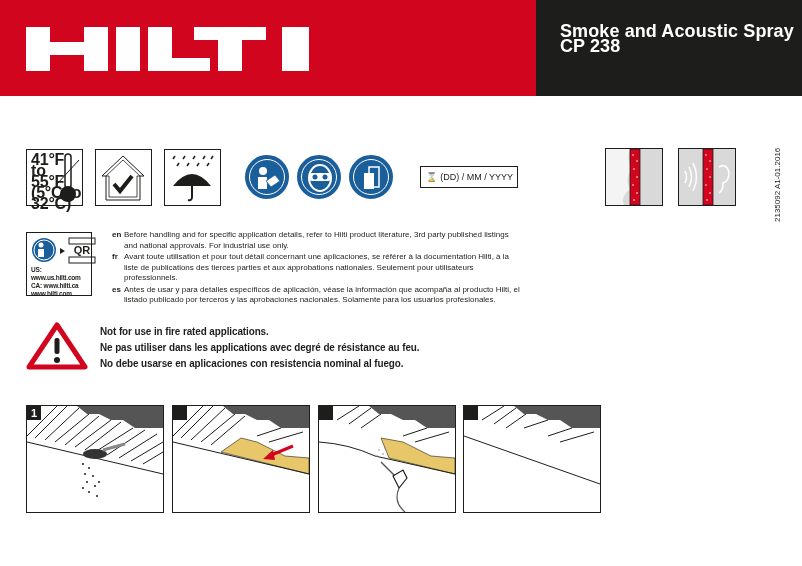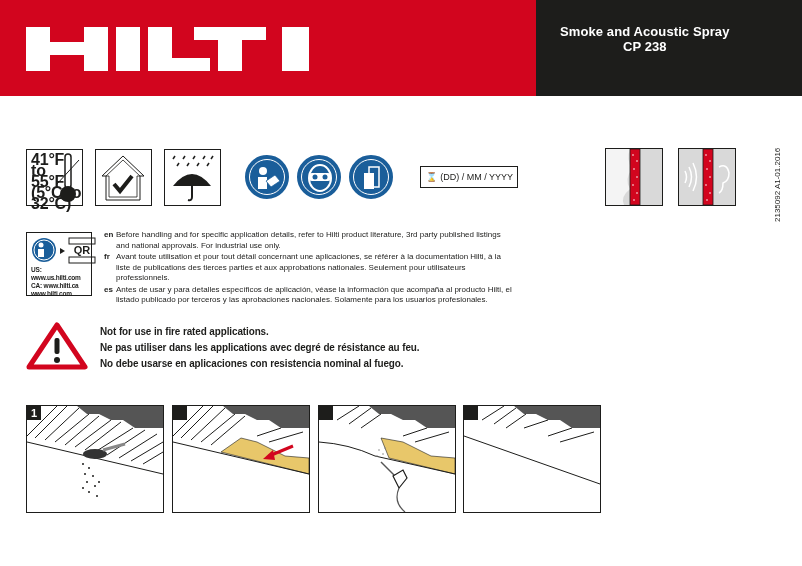--- a/index.html
+++ b/index.html
@@ -5,32 +5,32 @@
   html, body { margin: 0; padding: 0; }
   body {
     width: 802px; height: 566px; background: #ffffff; position: relative; overflow: hidden;
     font-family: "Liberation Sans", sans-serif; color: #1d1d1b;
   }
   .header { position: absolute; left: 0; top: 0; width: 802px; height: 96px; }
   .brand { position: absolute; left: 0; top: 0; width: 536px; height: 96px; background: #d2051e; }
   .product { position: absolute; left: 536px; top: 0; width: 266px; height: 96px; background: #1d1d1b; }
   .product-title {
     position: absolute; left: 24px; top: 24px; color: #fff; font-weight: bold;
-    font-size: 13px; line-height: 15px; letter-spacing: 0.1px; text-align: center;
+    font-size: 18px; line-height: 15px; letter-spacing: 0.1px;
   }
   .logo { position: absolute; left: 26px; top: 27px; }
 
   .icon-box { position: absolute; border: 1.5px solid #1d1d1b; background: #fff; box-sizing: border-box; }
   .temp-text { position: absolute; left: 4px; top: 4px; font-size: 16px; font-weight: bold; line-height: 11px; font-family: "Liberation Sans", sans-serif; letter-spacing: -0.2px;}
   .circle-icon { position: absolute; width: 44px; height: 44px; border-radius: 50%; background: #1a5e9a; border: 2px solid #1a5e9a; box-sizing: border-box; }
   .circle-inner { position: absolute; inset: 2px; border-radius: 50%; border: 1.5px solid #fff; }
 
   .expiry { position: absolute; left: 420px; top: 166px; width: 98px; height: 22px; border: 1px solid #1d1d1b; box-sizing: border-box; font-size: 9px; display: flex; align-items: center; padding-left: 5px; gap: 3px; }
 
-  .lang-block { position: absolute; left: 104px; top: 230px; width: 410px; font-size: 8px; line-height: 10.5px; color: #1d1d1b; }
+  .lang-block { position: absolute; left: 112px; top: 230px; width: 410px; font-size: 8px; line-height: 10.5px; color: #1d1d1b; }
   .lang-row { display: flex; gap: 4px; margin-bottom: 1px; }
   .lang-code { font-weight: bold; width: 8px; flex: none; }
 
   .qr-box { position: absolute; left: 26px; top: 232px; width: 66px; height: 64px; border: 1.5px solid #1d1d1b; box-sizing: border-box; }
   .qr-urls { position: absolute; left: 4px; top: 33px; font-size: 6.5px; font-weight: bold; line-height: 8px; letter-spacing: -0.2px; }
 
   .warning-text { position: absolute; left: 100px; top: 323px; font-weight: bold; font-size: 11px; line-height: 16px; letter-spacing: -0.1px; font-family: "Liberation Sans", sans-serif; transform: scaleX(0.9); transform-origin: left top; }
 
   .step { position: absolute; top: 405px; width: 138px; height: 108px; border: 1.5px solid #1d1d1b; box-sizing: border-box; overflow: hidden; background: #fff; }
   .step-num { position: absolute; left: 0; top: 0; width: 14px; height: 14px; background: #1d1d1b; color: #fff; font-size: 11px; font-weight: bold; text-align: center; line-height: 14px; }

